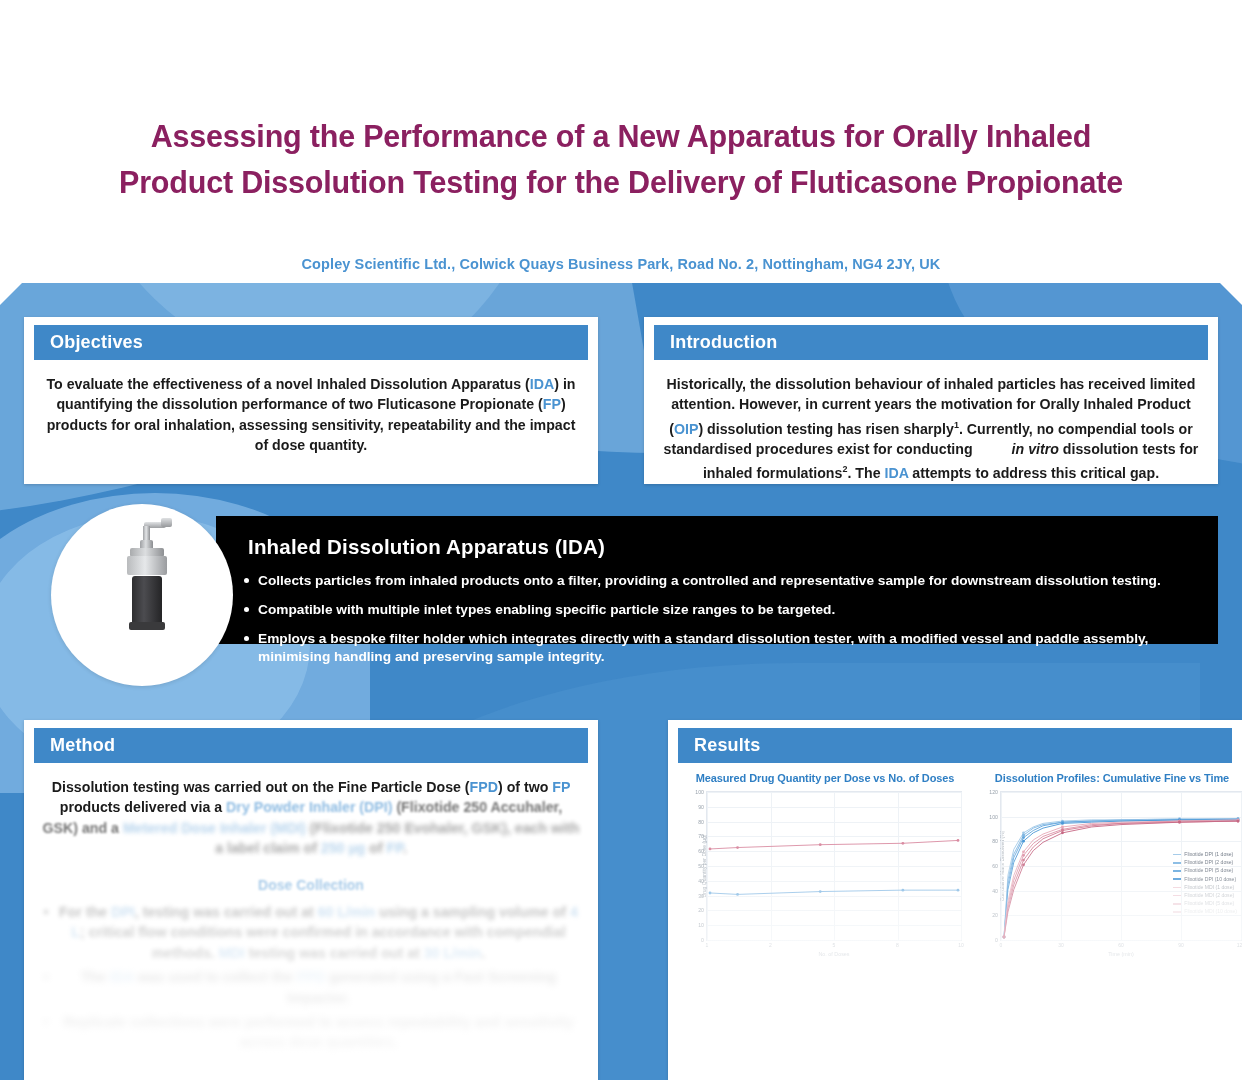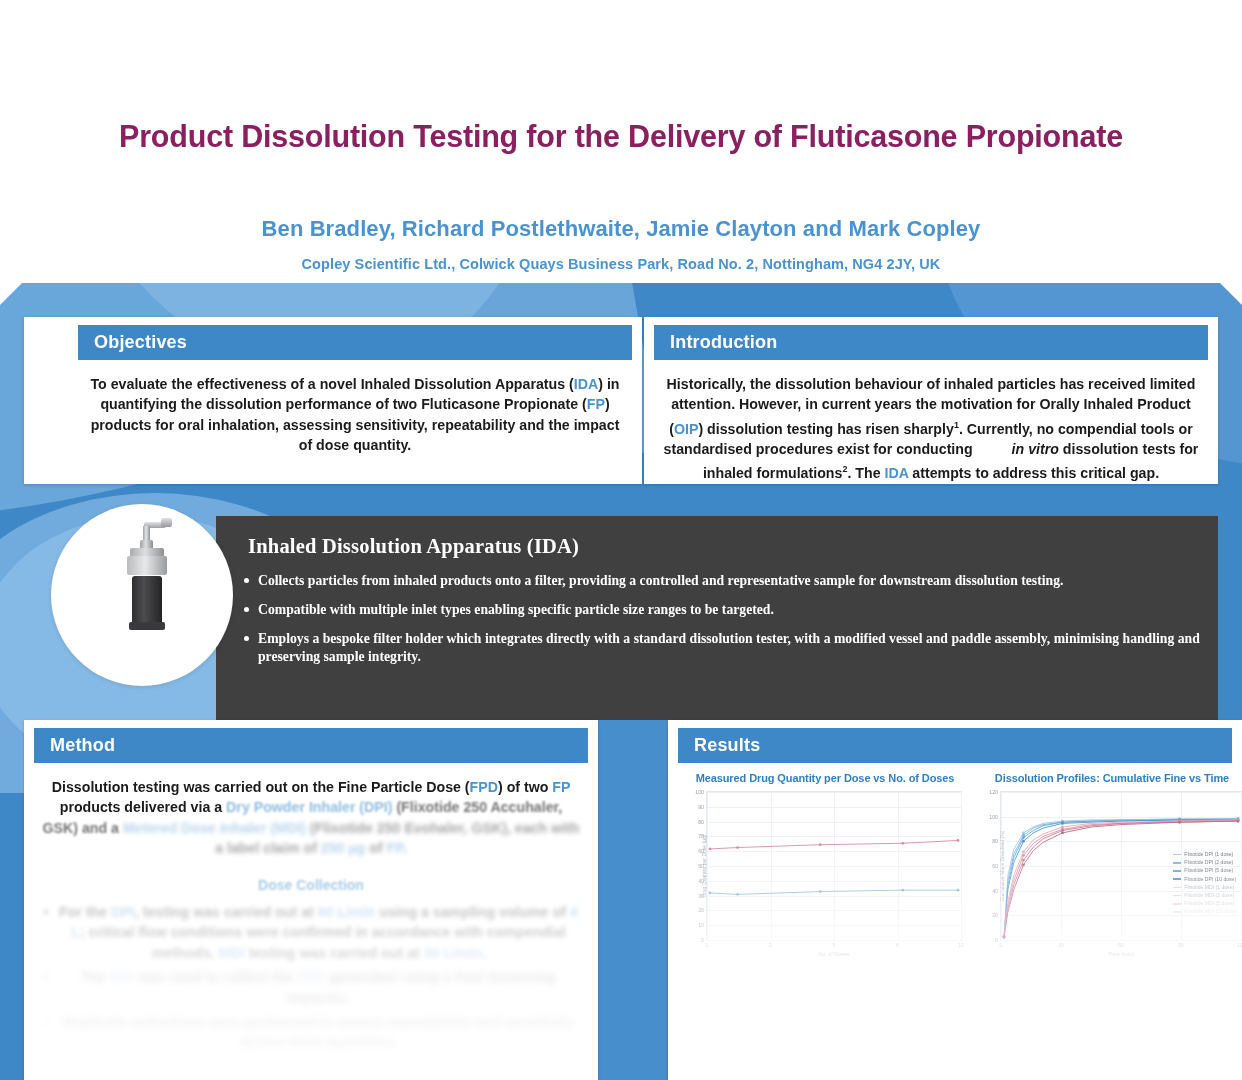--- a/index.html
+++ b/index.html
@@ -80,30 +80,30 @@
     font-size:18px;padding:7px 0 7px 16px;letter-spacing:.2px;
   }
   .card-bd{
     padding:14px 18px 10px 18px;color:#1b1b1b;
     font-size:14.2px;line-height:20.4px;font-weight:bold;text-align:center;
   }
   .hl{color:#4a93d1;}
   .it{font-style:italic;margin-left:35px;}
   sup{font-size:9px;vertical-align:super;}
 
-  #card-objectives{left:24px;top:34px;width:574px;height:167px;padding-left:44px;}
+  #card-objectives{left:24px;top:34px;width:574px;height:167px;}
   #card-introduction{left:644px;top:34px;width:574px;height:167px;}
   #card-method{left:24px;top:437px;width:574px;height:360px;}
   #card-results{left:668px;top:437px;width:574px;height:360px;}
   .card-inner-pad{padding:8px 10px 0 10px;}
 
   
   .ida-banner{
-    position:absolute;left:216px;top:233px;width:1002px;height:204px;
-    background:#404040;color:#ffffff;font-family:Liberation Serif, serif;
+    position:absolute;left:216px;top:233px;width:1002px;height:128px;
+    background:#000000;color:#ffffff;
   }
   .ida-title{
     position:absolute;left:32px;top:19px;font-size:20.5px;font-weight:bold;
     letter-spacing:.2px;
   }
   .ida-list{
     position:absolute;left:26px;top:56px;right:16px;
     font-size:13.7px;line-height:18px;font-weight:bold;
   }
   .ida-item{position:relative;padding-left:16px;margin-bottom:11px;}
@@ -215,23 +215,23 @@
   }
   .blur1{filter:blur(.9px);opacity:.62;}
   .blur2{filter:blur(2.1px);opacity:.4;}
   .blur3{filter:blur(3.4px);opacity:.26;}
 </style>
 </head>
 <body>
 
 <div class="header">
   <div class="poster-title">
+    <span>Assessing the Performance of a New Apparatus for Orally Inhaled</span>
     <span class="l2">Product Dissolution Testing for the Delivery of Fluticasone Propionate</span>
   </div>
-  <div class="authors">Ben Bradley, Richard Postlethwaite, Jamie Clayton and Mark Copley</div>
   <div class="affiliation">Copley Scientific Ltd., Colwick Quays Business Park, Road No. 2, Nottingham, NG4 2JY, UK</div>
 </div>
 
 <div class="body-panel">
   <div class="swoosh-e"></div>
   <div class="swoosh-a"></div>
   <div class="swoosh-b"></div>
   <div class="swoosh-f"></div>
   <div class="swoosh-c"></div>
   <div class="swoosh-d"></div>

